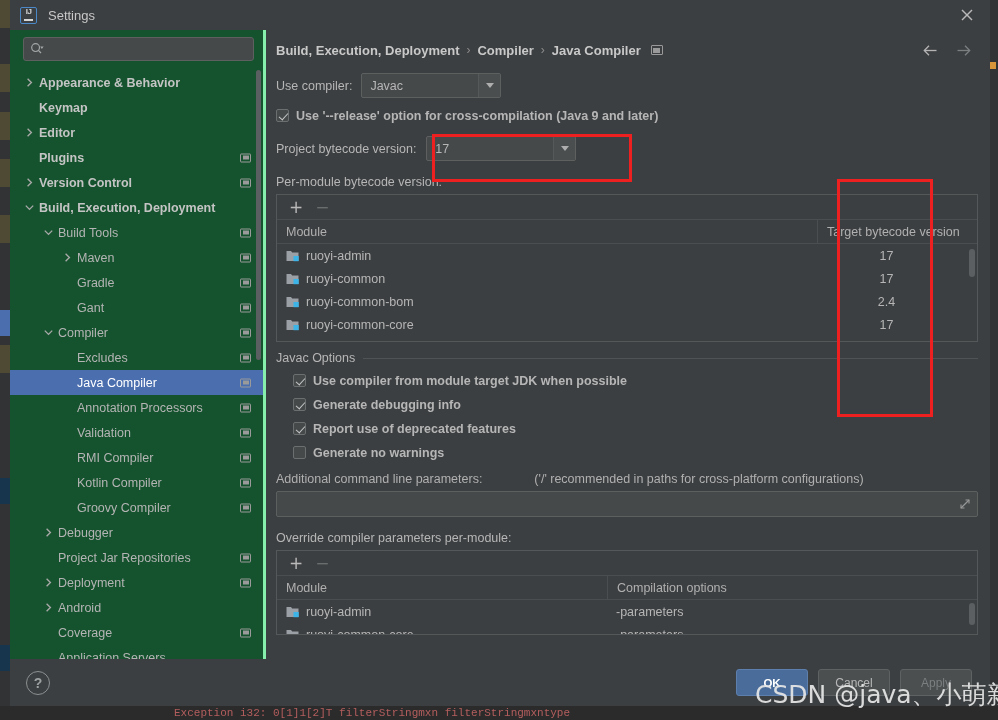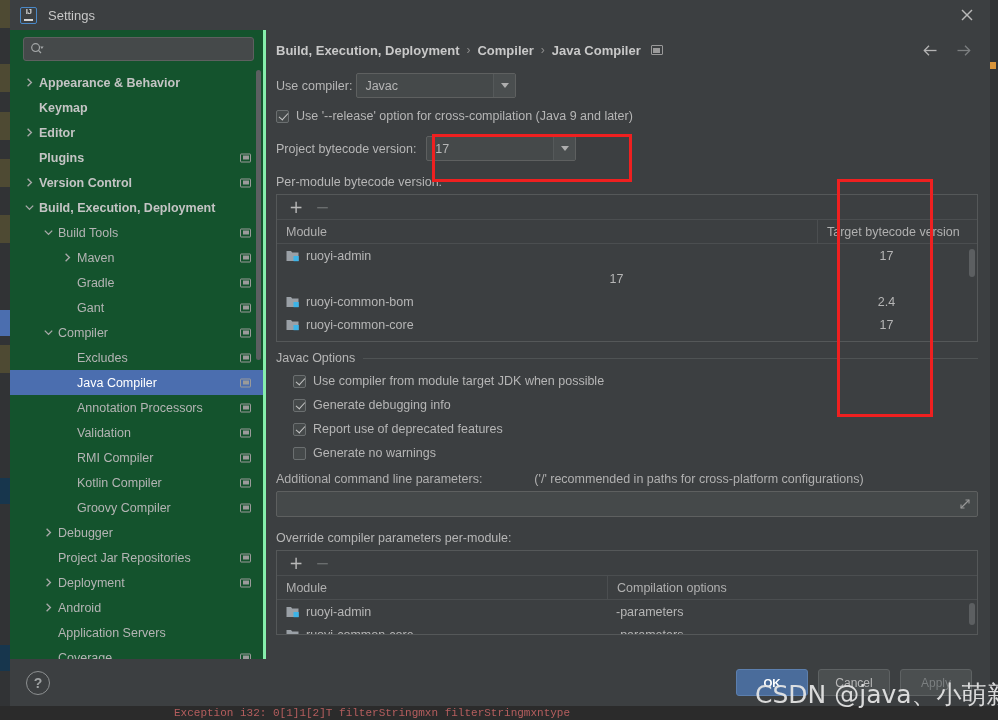--- a/index.html
+++ b/index.html
@@ -168,21 +168,21 @@
     width: 22px; height: 100%; border-left: 1px solid #55595a;
     display: flex; align-items: center; justify-content: center;
     background: #4a4e4f;
   }
   .combo .combo-arrow i {
     display: block; width: 0; height: 0;
     border-left: 4.5px solid transparent; border-right: 4.5px solid transparent;
     border-top: 5px solid #aeaeae;
   }
 
-  .check-row { display: flex; align-items: center; margin-top: 10px; }
+  .check-row { display: flex; margin-top: 10px; font-weight: bold; }
   .cbox {
     width: 13px; height: 13px; flex: 0 0 13px;
     border: 1px solid #6b6f70; background: #45494a; border-radius: 2px;
     position: relative; cursor: pointer;
   }
   .cbox.checked::after {
     content: ""; position: absolute; left: 3.5px; top: 0.5px;
     width: 4px; height: 8px;
     border: solid #c6c6c6; border-width: 0 1.8px 1.8px 0;
     transform: rotate(42deg);
@@ -450,26 +450,26 @@
           <div class="tree-row" style="padding-left: 33px;">
             <span class="tree-arrow">
               <svg width="11" height="11" viewBox="0 0 11 11">
                 <polyline points="3.6,1.8 7.4,5.5 3.6,9.2" fill="none" stroke="#a9a9a9" stroke-width="1.35"></polyline>
               </svg>
             </span>
             <span class="tree-label">Android</span>
           </div>
           <div class="tree-row" style="padding-left: 33px;">
             <span class="tree-arrow"></span>
+            <span class="tree-label">Coverage</span>
+            <span class="tree-badge"></span>
+          </div>
+          <div class="tree-row" style="padding-left: 33px;">
+            <span class="tree-arrow"></span>
             <span class="tree-label">Application Servers</span>
-          </div>
-          <div class="tree-row" style="padding-left: 33px;">
-            <span class="tree-arrow"></span>
-            <span class="tree-label">Coverage</span>
-            <span class="tree-badge"></span>
           </div>
         </div>
       <div id="sidebar-scrollbar"></div>
     </div>
 
     <div id="main">
 
       <div id="breadcrumb-bar">
         <span class="crumb">Build, Execution, Deployment</span>
         <span class="crumb-sep">›</span>
@@ -488,21 +488,21 @@
             <svg width="17" height="17" viewBox="0 0 17 17">
               <line x1="2.5" y1="8.5" x2="14.5" y2="8.5" stroke="#7c7f80" stroke-width="1.3"></line>
               <polyline points="10,3.8 14.7,8.5 10,13.2" fill="none" stroke="#7c7f80" stroke-width="1.3"></polyline>
             </svg>
           </span>
         </span>
       </div>
 
       <div class="field-row" style="margin-top:11px;">
         <span class="field-label">Use compiler:</span>
-        <div class="combo" style="width:160px;margin-left:4px;">
+        <div class="combo" style="width:140px;margin-left:9px;">
           <span class="combo-text">Javac</span>
           <span class="combo-arrow">
               <i></i>
             </span>
         </div>
       </div>
 
       <div class="check-row" style="margin-top:11px;">
         <span class="cbox checked"></span>
         <span class="check-label">Use '--release' option for cross-compilation (Java 9 and later)</span>
@@ -533,20 +533,27 @@
               <div class="cell" style="width: 540px;">
                 <span class="mod-icon"><svg width="15" height="13" viewBox="0 0 15 13">
                     <path d="M0.5 2 L0.5 12 L12.5 12 L12.5 3.6 L6.2 3.6 L5.0 2 Z" fill="#9aa0a6"></path>
                     <rect x="7.5" y="7" width="5.2" height="5.2" fill="#3cb4e8"></rect>
                   </svg></span>
                 <span>ruoyi-admin</span>
               </div>
               <div class="cell" style="flex: 1 1 0%; justify-content: center; padding-right: 30px;">17</div>
             </div>
             <div class="tbl-row">
+              <div class="cell" style="width: 540px;">
+                <span class="mod-icon"><svg width="15" height="13" viewBox="0 0 15 13">
+                    <path d="M0.5 2 L0.5 12 L12.5 12 L12.5 3.6 L6.2 3.6 L5.0 2 Z" fill="#9aa0a6"></path>
+                    <rect x="7.5" y="7" width="5.2" height="5.2" fill="#3cb4e8"></rect>
+                  </svg></span>
+                <span>ruoyi-common</span>
+              </div>
               <div class="cell" style="flex: 1 1 0%; justify-content: center; padding-right: 30px;">17</div>
             </div>
             <div class="tbl-row">
               <div class="cell" style="width: 540px;">
                 <span class="mod-icon"><svg width="15" height="13" viewBox="0 0 15 13">
                     <path d="M0.5 2 L0.5 12 L12.5 12 L12.5 3.6 L6.2 3.6 L5.0 2 Z" fill="#9aa0a6"></path>
                     <rect x="7.5" y="7" width="5.2" height="5.2" fill="#3cb4e8"></rect>
                   </svg></span>
                 <span>ruoyi-common-bom</span>
               </div>

